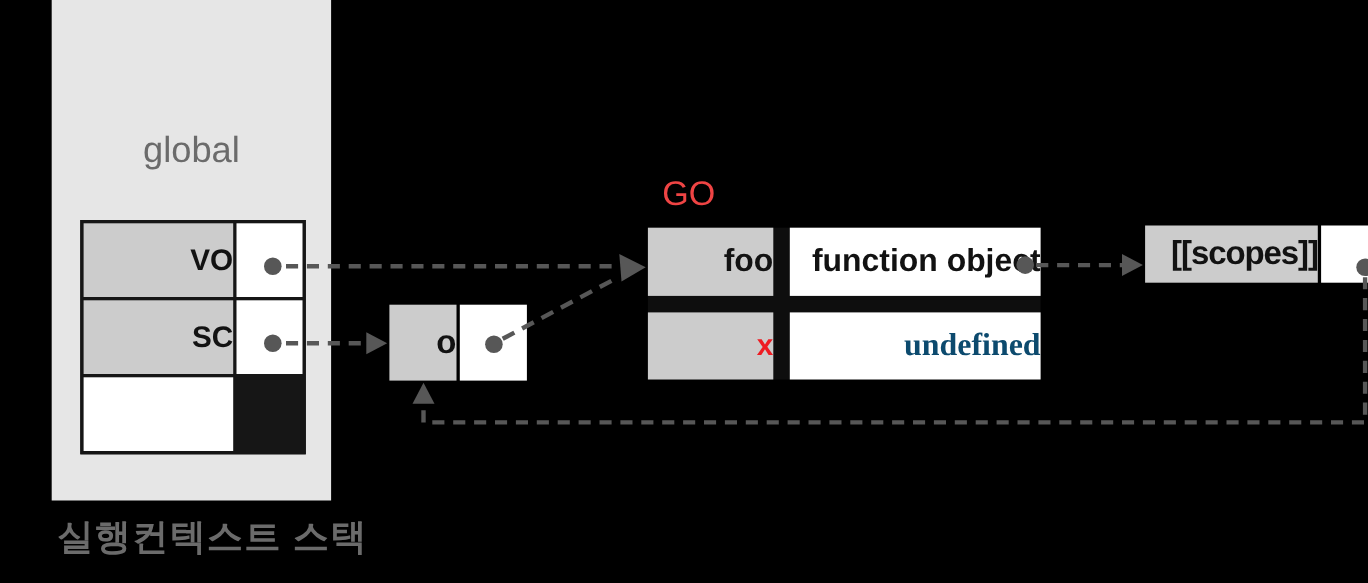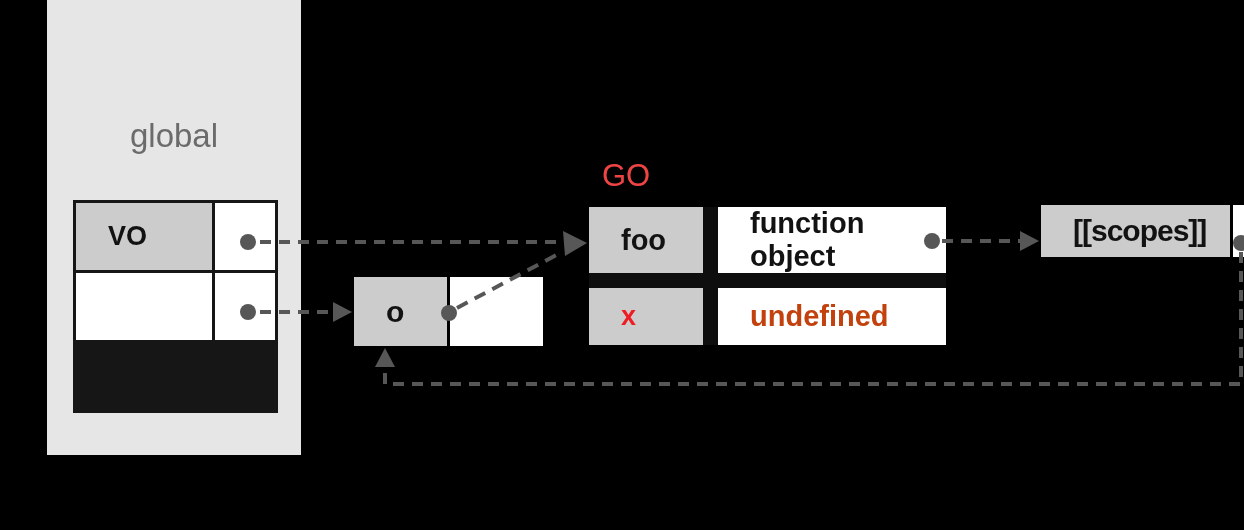--- a/index.html
+++ b/index.html
@@ -11,41 +11,41 @@
   .panel{position:absolute;left:11px;top:0;width:254px;height:455px;background:#e6e6e6;}
   .panel-title{
     position:absolute;left:0;top:118px;width:254px;text-align:center;
     color:#6b6b6b;font-size:33px;line-height:36px;font-weight:400;
   }
   .ec-table{
     position:absolute;left:26px;top:200px;width:205px;height:213px;
     display:grid;grid-template-columns:136px 1fr;grid-template-rows:repeat(3,1fr);
     background:#161616;border:3px solid #161616;box-sizing:border-box;gap:3px;
   }
-  .cell{display:flex;align-items:center;justify-content:flex-start;padding-left:32px;}
+  .cell{display:flex;align-items:center;justify-content:flex-end;}
   .cell-gray{background:#cccccc;}
   .cell-white{background:#ffffff;}
   .key-label{color:#121212;font-weight:700;font-size:27px;}
   .caption{
     position:absolute;left:16px;top:466px;color:#6b6b6b;
     font-size:33px;font-weight:700;letter-spacing:1px;
   }
   
   .o-box{position:absolute;left:318px;top:277px;width:126px;height:69px;display:flex;gap:3px;}
   .o-box .cell{flex:0 0 61px;height:100%;}
   
   .go-title{position:absolute;left:566px;top:158px;color:#ef4444;font-size:31px;font-weight:400;}
   .go-table{
     position:absolute;left:553px;top:207px;width:357px;height:138px;
     display:grid;grid-template-columns:114px 1fr;grid-template-rows:repeat(2,1fr);
     background:#0e0e0e;gap:15px;
   }
   .value-label{color:#121212;font-weight:700;font-size:29px;}
   .text-red{color:#ee1c23;}
-  .text-blue{color:#c2410c;}
+  .text-blue{color:#0c4a6e;font-family:Liberation Serif, serif;}
   
   .scopes-box{position:absolute;left:1005px;top:205px;width:237px;height:52px;display:flex;gap:3px;}
   .scopes-box .label-cell{flex:0 0 157px;height:100%;}
   .scopes-box .ptr-cell{flex:1;height:100%;}
   .scopes-text{font-size:30px;font-weight:700;color:#121212;letter-spacing:-1px;}
   
   .overlay{position:absolute;left:0;top:0;width:1244px;height:530px;pointer-events:none;}
 </style>
 </head>
 <body>
@@ -54,25 +54,29 @@
 
   <div class="panel">
     <div class="panel-title">
       <div>global</div>
     </div>
     <div class="ec-table">
       <div class="cell cell-gray">
         <span class="key-label">VO</span>
       </div>
       <div class="cell cell-white"></div>
+      <div class="cell cell-gray">
+        <span class="key-label">SC</span>
+      </div>
       <div class="cell cell-white"></div>
       <div class="cell cell-white"></div>
     </div>
   </div>
 
+  <div class="caption">실행컨텍스트 스택</div>
 
   <div class="o-box">
     <div class="cell cell-gray">
       <span class="key-label" style="font-size:30px;">o</span>
     </div>
     <div class="cell cell-white"></div>
   </div>
 
   <div class="go-title">GO</div>
   <div class="go-table">

